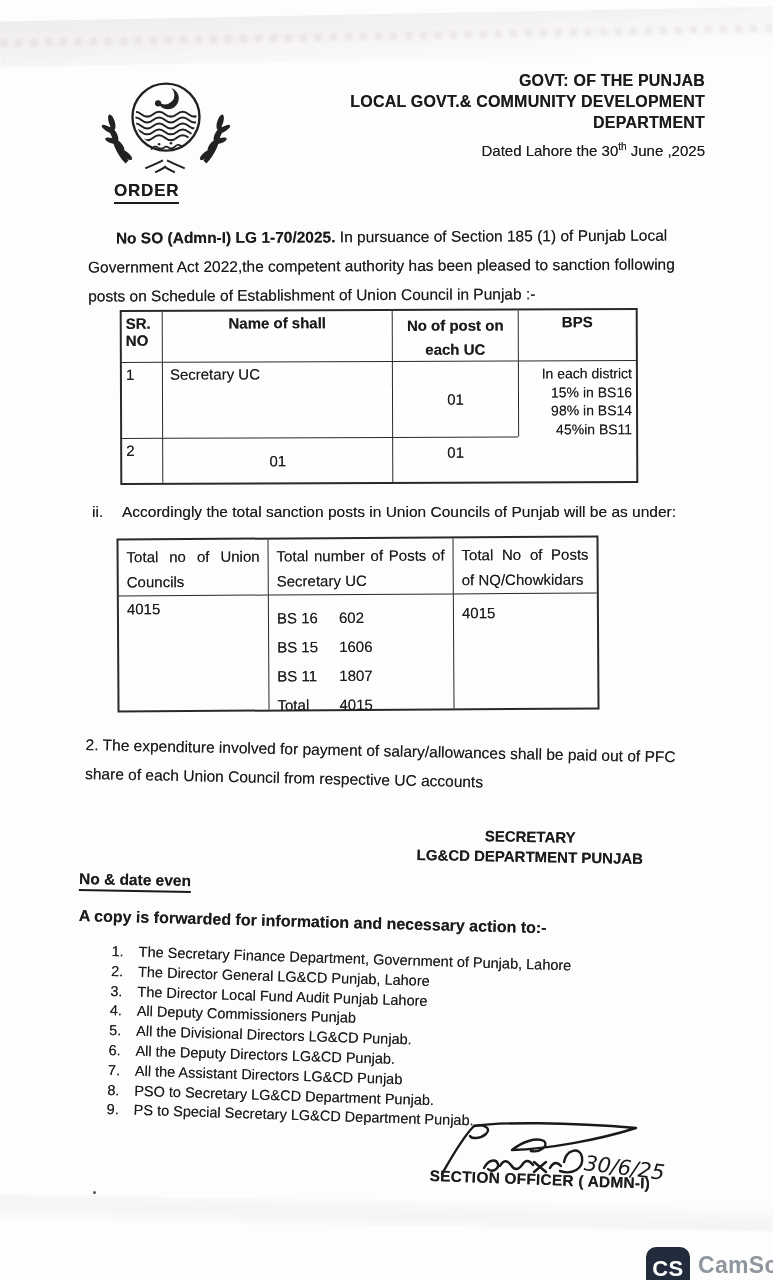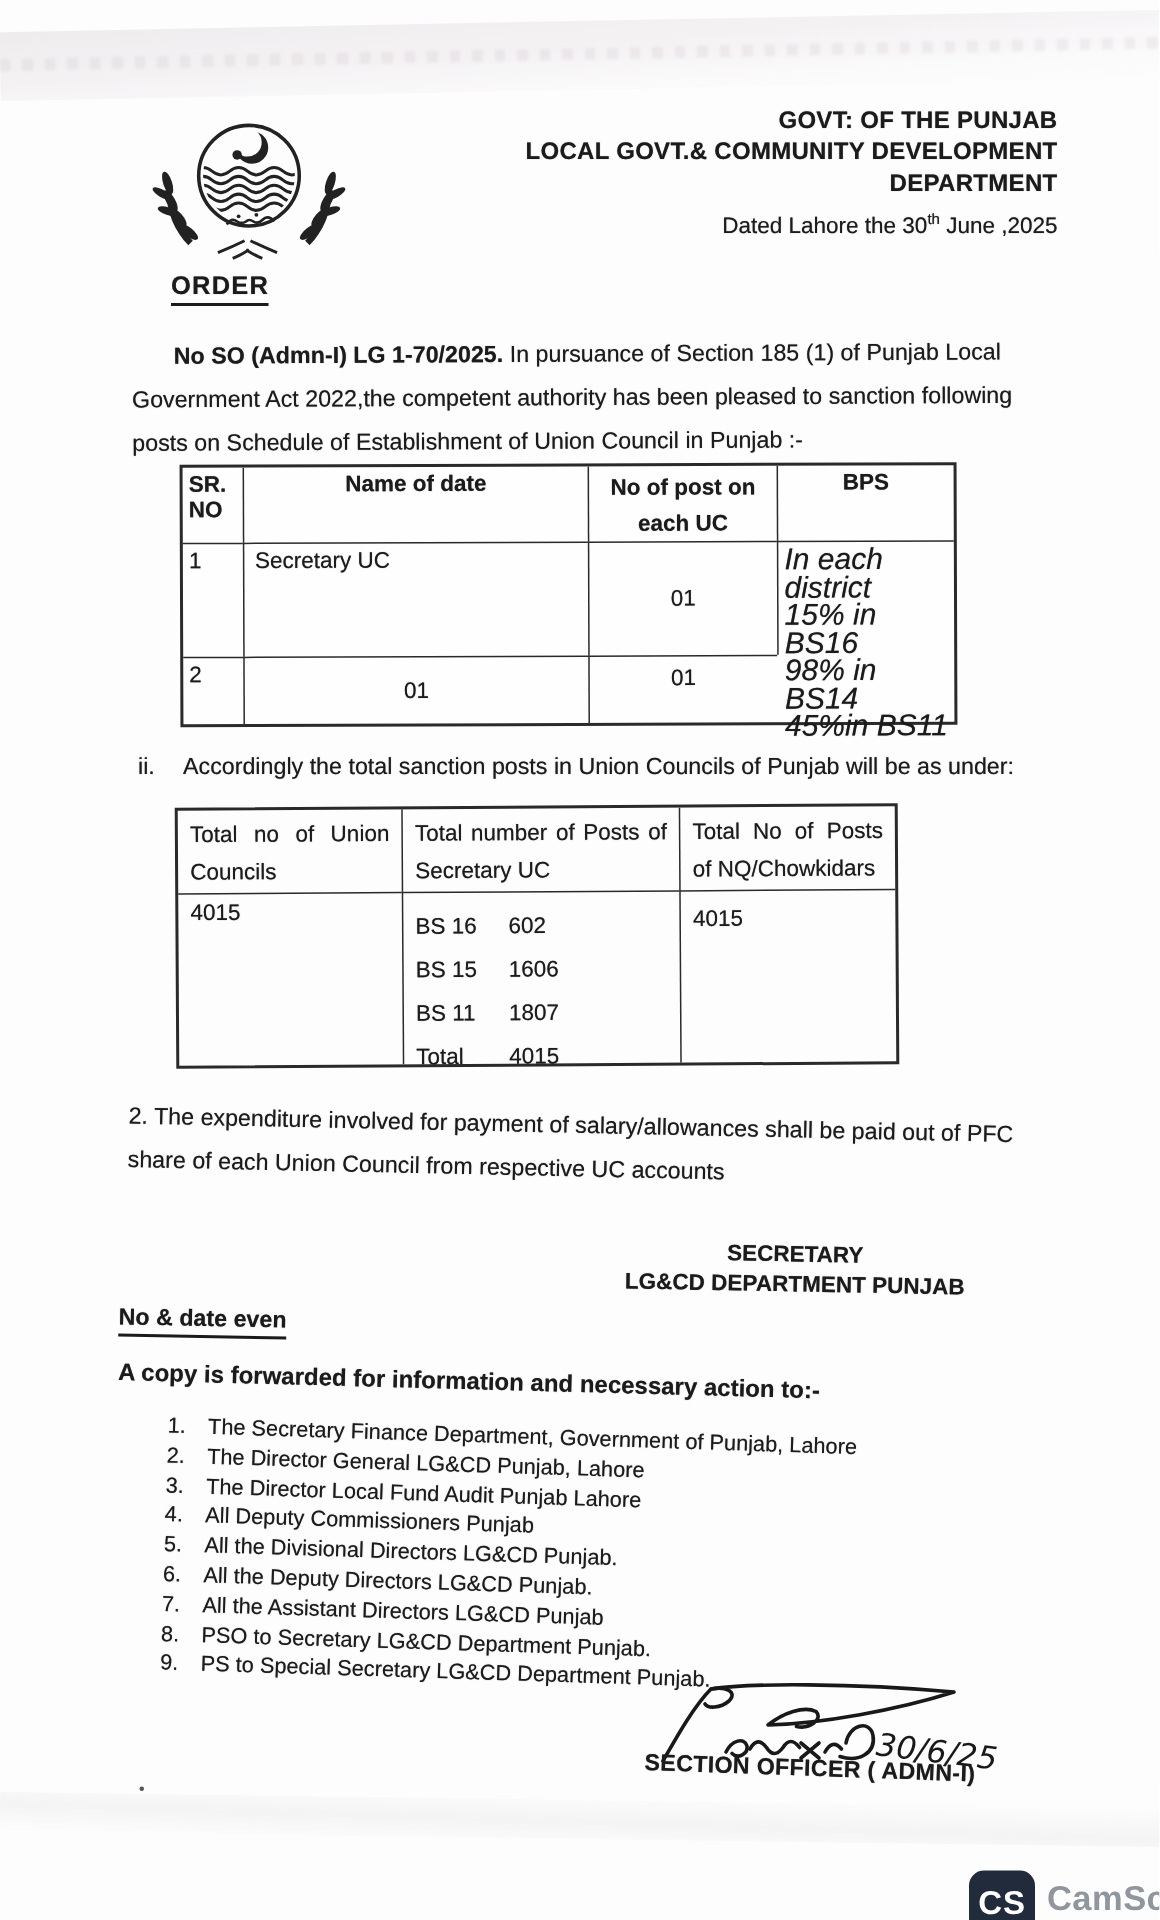--- a/index.html
+++ b/index.html
@@ -47,21 +47,21 @@
   .t1{ position:absolute; left:120px; top:309px; display:grid;
        grid-template-columns:40px 230px 126px 118px; grid-template-rows:50px 76px 45px;
        border:2.2px solid #2a2a2a; font-size:15px; transform:rotate(-.2deg); background:rgba(255,255,255,.35);}
   .t1 >div{ border-left:1.8px solid #2a2a2a; border-top:1.8px solid #2a2a2a; padding:3px 4px; }
   .t1 >div:nth-child(-n+4){ border-top:none; }
   .t1 >div:nth-child(4n+1){ border-left:none; }
   .t1 .hd{ font-weight:bold; }
   .t1 .ctr{ text-align:center; }
   .t1 .vctr{ display:flex; align-items:center; justify-content:center; }
   .t1 .two{ line-height:24px; }
-  .bps-lines{ font-size:20px; line-height:18.5px; text-align:left; padding-top:1px;font-style:italic;}
+  .bps-lines{ font-size:14px; line-height:18.5px; text-align:right; padding-top:1px;}
 
   .ii-line{ position:absolute; left:92px; top:503px; width:620px; display:flex; font-size:15.5px;}
   .ii-line .mk{ width:30px; flex:none; }
 
   
   .t2{ position:absolute; left:117px; top:537px; display:grid;
        grid-template-columns:149px 185px 144px; grid-template-rows:55px 115px;
        border:2px solid #2a2a2a; font-size:15px; transform:rotate(-.35deg); }
   .t2 >div{ border-left:1.8px solid #2a2a2a; border-top:1.8px solid #2a2a2a; padding:4px 8px; }
   .t2 >div:nth-child(-n+3){ border-top:none; }
@@ -170,21 +170,21 @@
   <div class="para1 txt">
     <span class="ref">No SO (Admn-I) LG 1-70/2025.</span>
     <span>In pursuance of Section 185 (1) of Punjab Local Government Act 2022,the competent authority has been pleased to sanction following posts on Schedule of Establishment of Union Council in Punjab :-</span>
   </div>
 
   <div class="t1 txt">
     <div class="hd">
       <div>SR.</div>
       <div>NO</div>
     </div>
-    <div class="hd ctr">Name of date</div>
+    <div class="hd ctr">Name of shall</div>
     <div class="hd ctr two">
       <div>No of post on</div>
       <div>each UC</div>
     </div>
     <div class="hd ctr">BPS</div>
 
     <div>1</div>
     <div style="padding-left:7px">Secretary UC</div>
     <div class="vctr">01</div>
     <div class="bps-lines">

